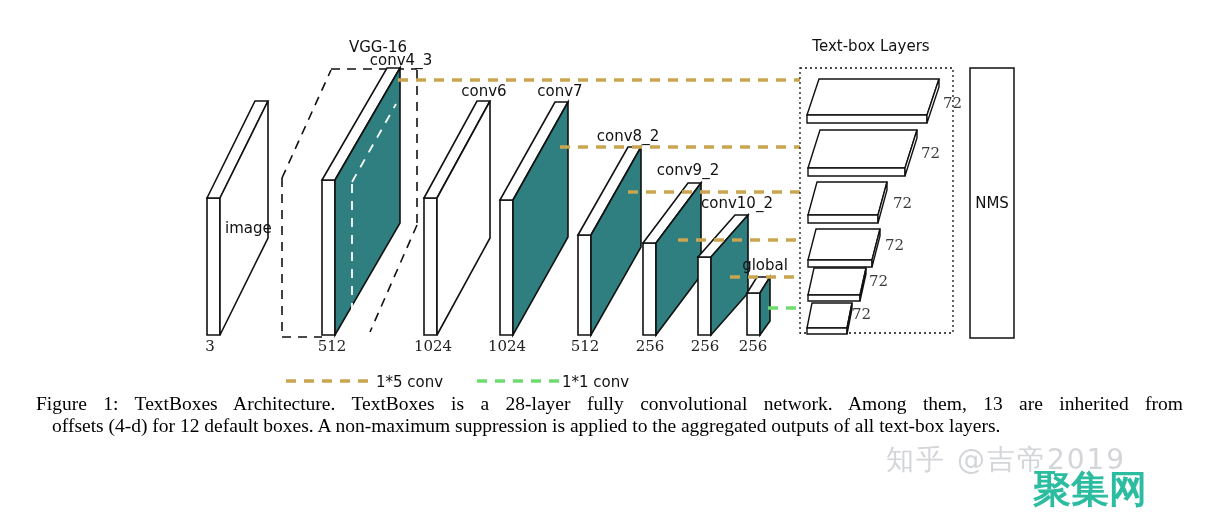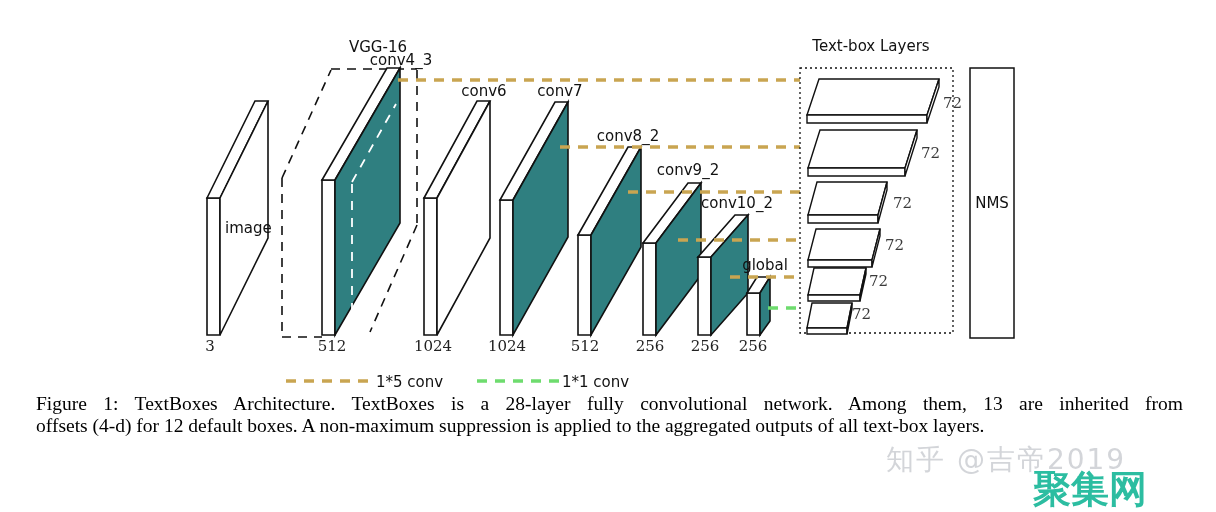--- a/index.html
+++ b/index.html
@@ -8,21 +8,21 @@
   .diagram{position:absolute;left:0;top:0;}
   svg text{user-select:none;}
   .convlabel{font-family:"DejaVu Sans",sans-serif;font-size:15px;fill:#111;}
   .numlabel{font-family:"DejaVu Serif",serif;font-size:15px;fill:#222;}
   .seventy{font-family:"DejaVu Serif",serif;font-size:15px;fill:#3a3a3a;}
   .boxtitle{font-family:"DejaVu Sans",sans-serif;font-size:15px;fill:#111;}
   .caption{position:absolute;left:36px;top:393px;width:1147px;
            font-family:Liberation Serif, serif;font-size:19.5px;
            line-height:22px;color:#000;z-index:3;}
   .cap-line{text-align:justify;text-align-last:justify;white-space:normal;}
-  .cap-line.last{text-align-last:left;}
+  .cap-line.last{text-align-last:left;margin-left:16px;}
   .wm-gray{position:absolute;left:886px;top:441px;z-index:2;
            font-family:"DejaVu Sans",sans-serif;font-size:28px;letter-spacing:2px;
            color:rgba(175,178,185,0.55);white-space:nowrap;text-align:right;}
   .wm-teal{position:absolute;left:1033px;top:464px;z-index:4;
            font-family:"DejaVu Sans",sans-serif;font-size:38px;font-weight:bold;
            color:#2cbda1;white-space:nowrap;text-shadow:1px 1px 0 rgba(255,255,255,0.6);}
 </style>
 </head>
 <body>
 

